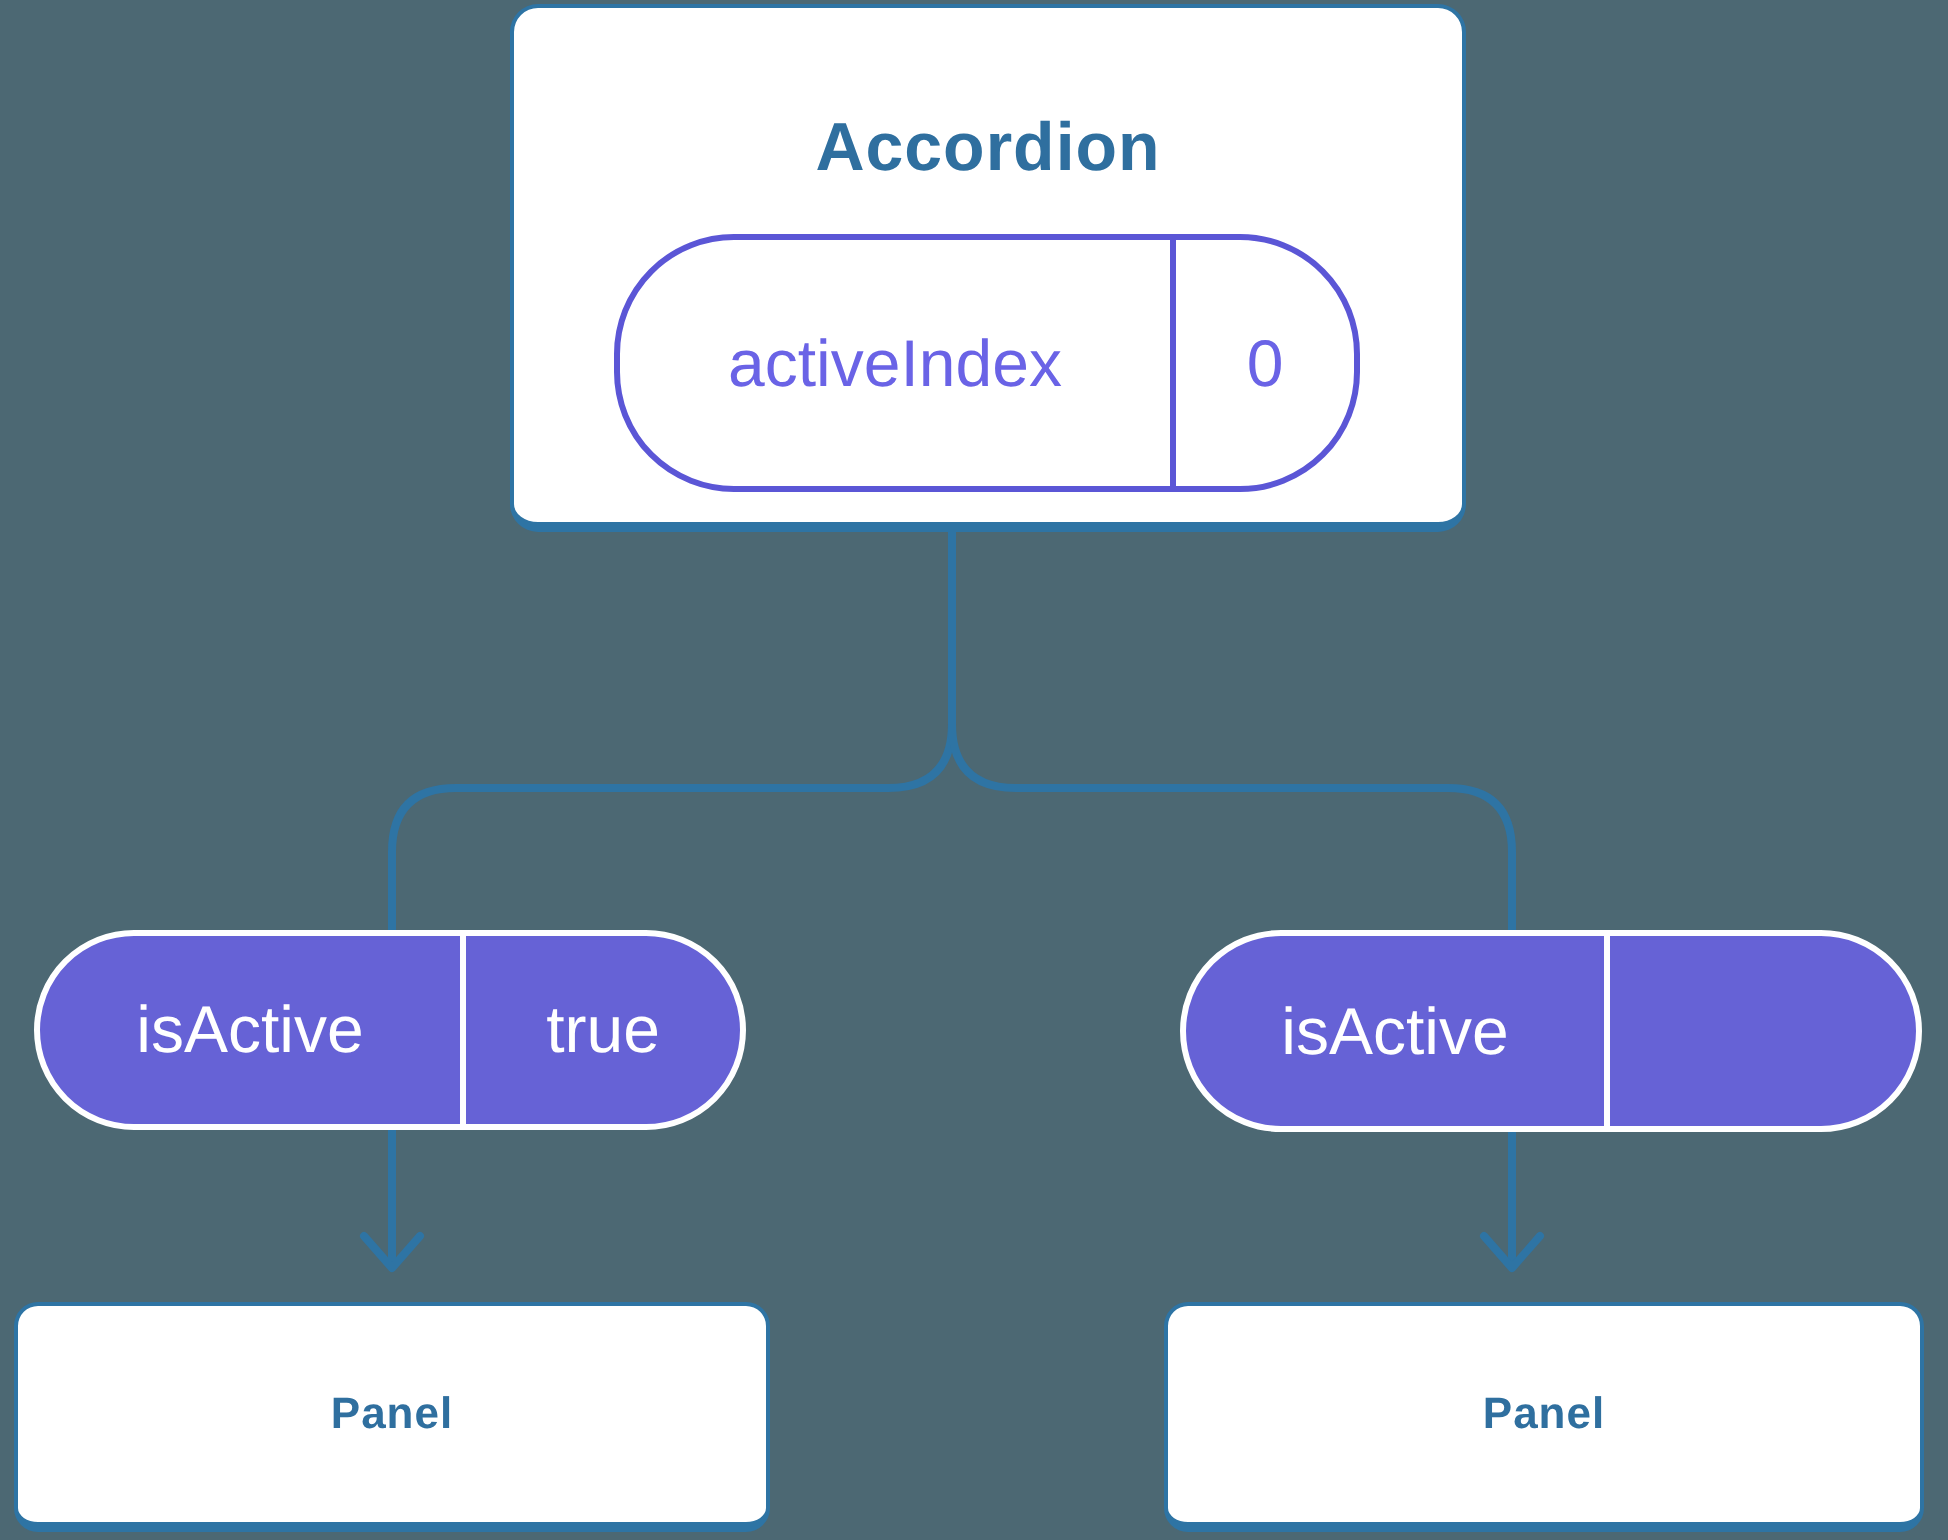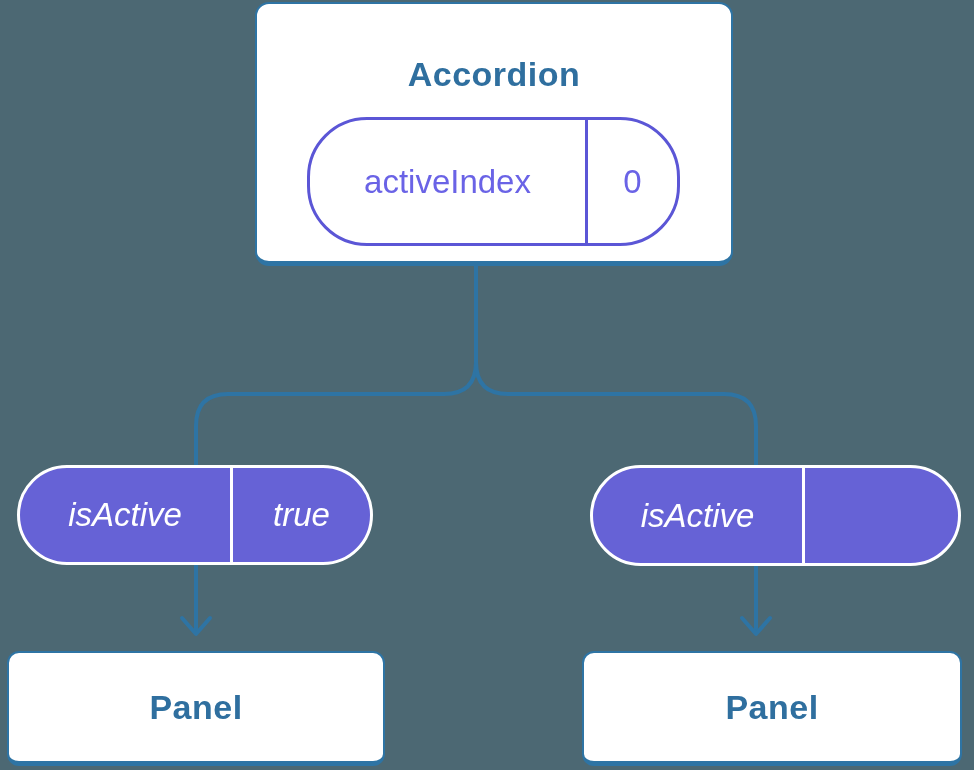--- a/index.html
+++ b/index.html
@@ -83,21 +83,20 @@
   .state-pill .seg-label {
     width: 278px;
     border-right: 3px solid var(--purple-stroke);
   }
   .state-pill .seg-value { flex: 1; }
   .prop-pill {
     background: var(--purple-fill);
     border: 3px solid var(--white);
     color: var(--white);
     z-index: 1;
-    font-style: italic;
   }
   .prop-pill .seg-label { border-right: 3px solid var(--white); }
   .prop-pill .seg-value { flex: 1; }
   .prop-pill-left {
     left: 17px; top: 465px;
     width: 356px; height: 100px;
   }
   .prop-pill-left .seg-label { width: 213px; }
   .prop-pill-right {
     left: 590px; top: 465px;
@@ -108,21 +107,21 @@
     border-radius: 12px;
     height: 115px;
     top: 651px;
     display: flex;
     align-items: center;
     justify-content: center;
   }
   .panel-card-left  { left: 7px;   width: 378px; }
   .panel-card-right { left: 582px; width: 380px; }
   .panel-title {
-    font-size: 34px;
+    font-size: 22px;
     font-weight: 700;
     color: var(--text-blue);
     letter-spacing: 0.5px;
   }
 </style>
 </head>
 <body>
 
 <div class="stage">
 

